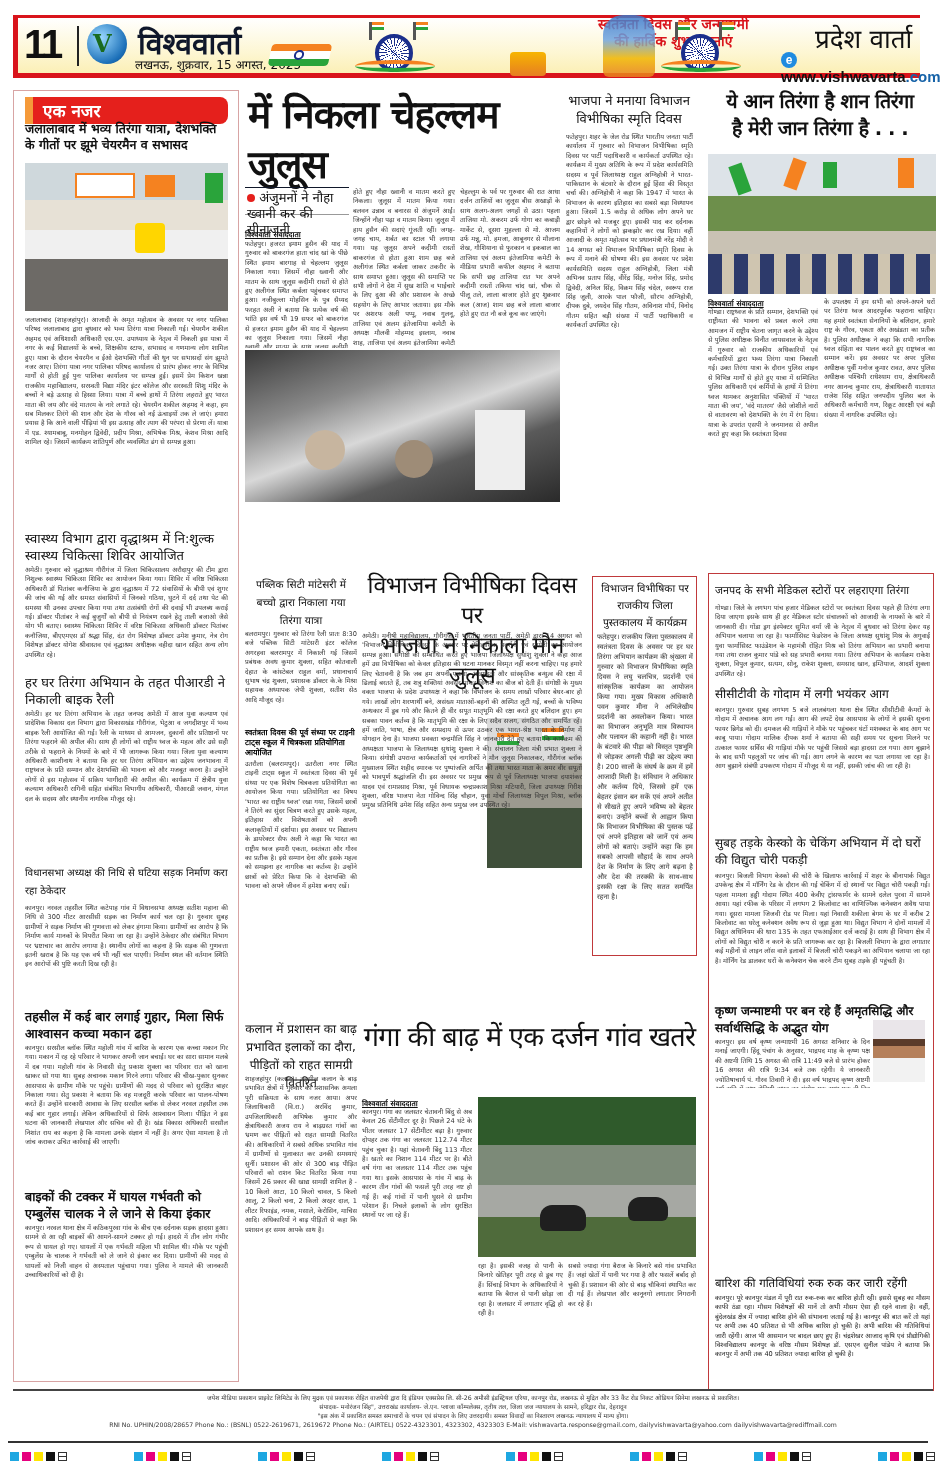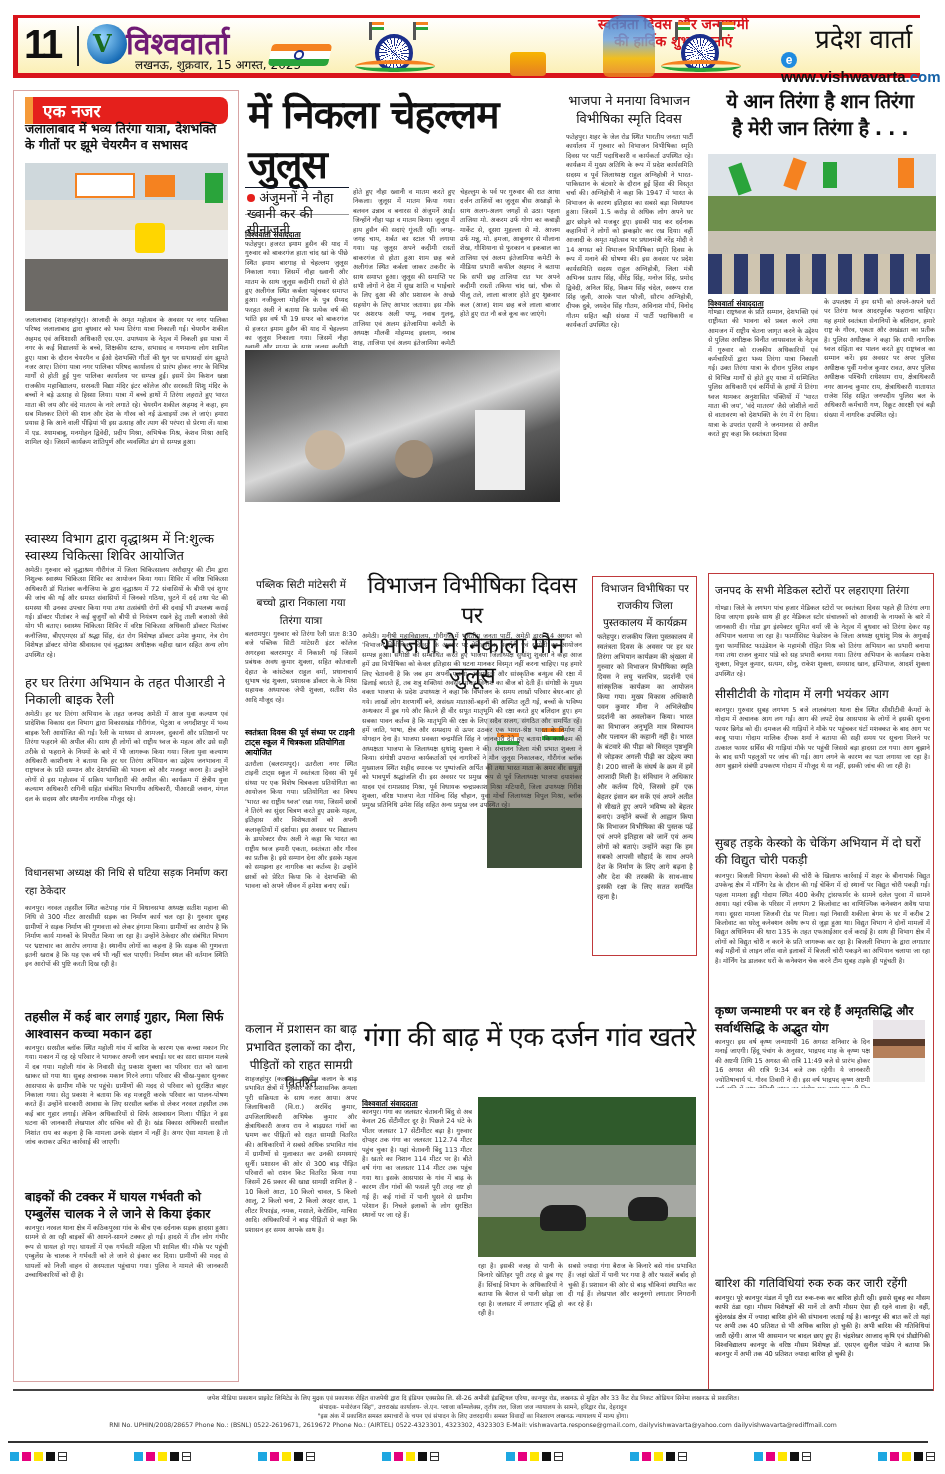--- a/index.html
+++ b/index.html
@@ -5,21 +5,21 @@
 *{box-sizing:border-box;margin:0;padding:0}
 body{width:945px;height:1474px;background:#fff;font-family:"DejaVu Sans",sans-serif;color:#111;position:relative;overflow:hidden}
 .abs{position:absolute}
 
 .mast{left:13px;top:15px;width:907px;height:62px;background:linear-gradient(#fff 0%,#fdf6d2 60%,#fbeeb0 100%);border-top:3px solid #d9141b;border-left:5px solid #d9141b}
 .mast-bottom{left:13px;top:73px;width:907px;height:5px;background:#d9141b}
 .pgno{left:24px;top:22px;font:bold 40px "Liberation Sans",sans-serif;letter-spacing:-3px}
 .vsep{left:77px;top:26px;width:2px;height:40px;background:#222}
 .logo{left:87px;top:24px;width:40px;height:40px;border-radius:50%;background:radial-gradient(circle at 35% 35%,#9bd9ff,#1b6fb8 70%,#0c3f7a);}
 .logo span{position:absolute;left:6px;top:5px;font:bold 24px "DejaVu Serif",serif;color:#1a6b1f}
-.brand{left:126px;top:22px;font:bold 30px "DejaVu Sans",sans-serif;color:#701a75}
+.brand{left:138px;top:22px;font:bold 30px "DejaVu Sans",sans-serif;color:#0f172a}
 .dateline{left:135px;top:56px;font:12px "DejaVu Sans",sans-serif}
 .flag1{left:270px;top:44px;width:60px;height:22px;background:linear-gradient(#f58220 0 33%,#fff 33% 66%,#2aa43b 66%);transform:skew(-12deg);border-radius:4px}
 .flag1 i{position:absolute;left:24px;top:6px;width:10px;height:10px;border:2px solid #1b2f8c;border-radius:50%}
 .chakra{width:38px;height:38px;border:4px solid #1b2f8c;border-radius:50%;background:repeating-conic-gradient(#1b2f8c 0 4deg,#fff 4deg 15deg)}
 .wish{left:598px;top:16px;font:bold 14px "DejaVu Sans",sans-serif;color:#d9141b;line-height:17px;text-align:center}
 .krishna{left:603px;top:15px;width:52px;height:62px;background:linear-gradient(#3a77c7,#6fa4e0 40%,#f0b500 70%,#e67e22);border-radius:20px 20px 6px 6px;opacity:.85}
 .pradesh{left:815px;top:20px;font:26px "DejaVu Sans",sans-serif;color:#111}
 .url{left:781px;top:50px;font:bold 15px "Liberation Sans",sans-serif;color:#111}
 .url .e{display:inline-block;width:16px;height:16px;border-radius:50%;background:#1f8be0;color:#fff;font:bold 12px "Liberation Sans",sans-serif;text-align:center;line-height:16px;margin-right:3px}
 .url .dom{color:#1763a8}

